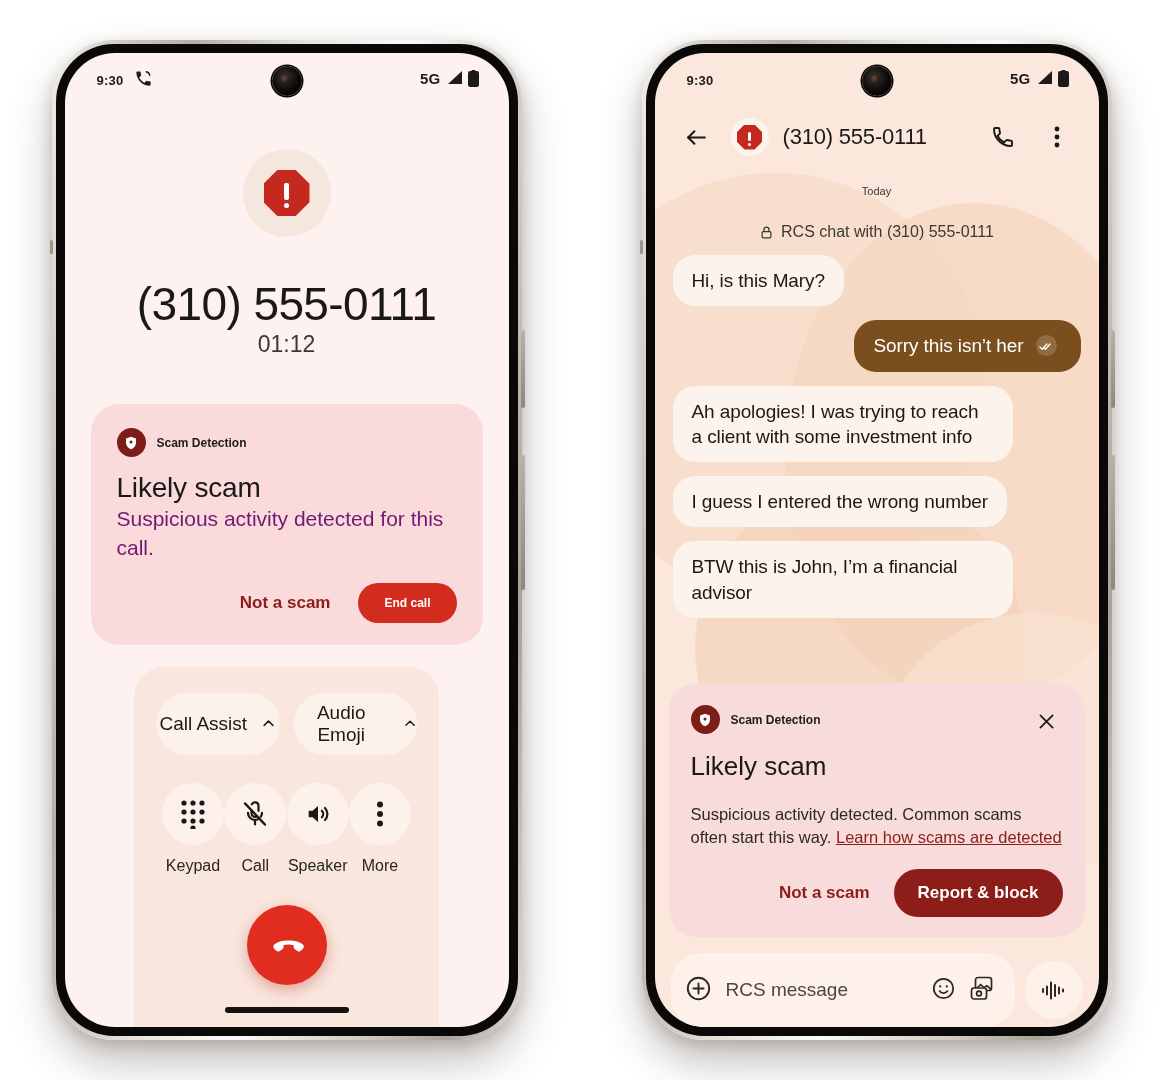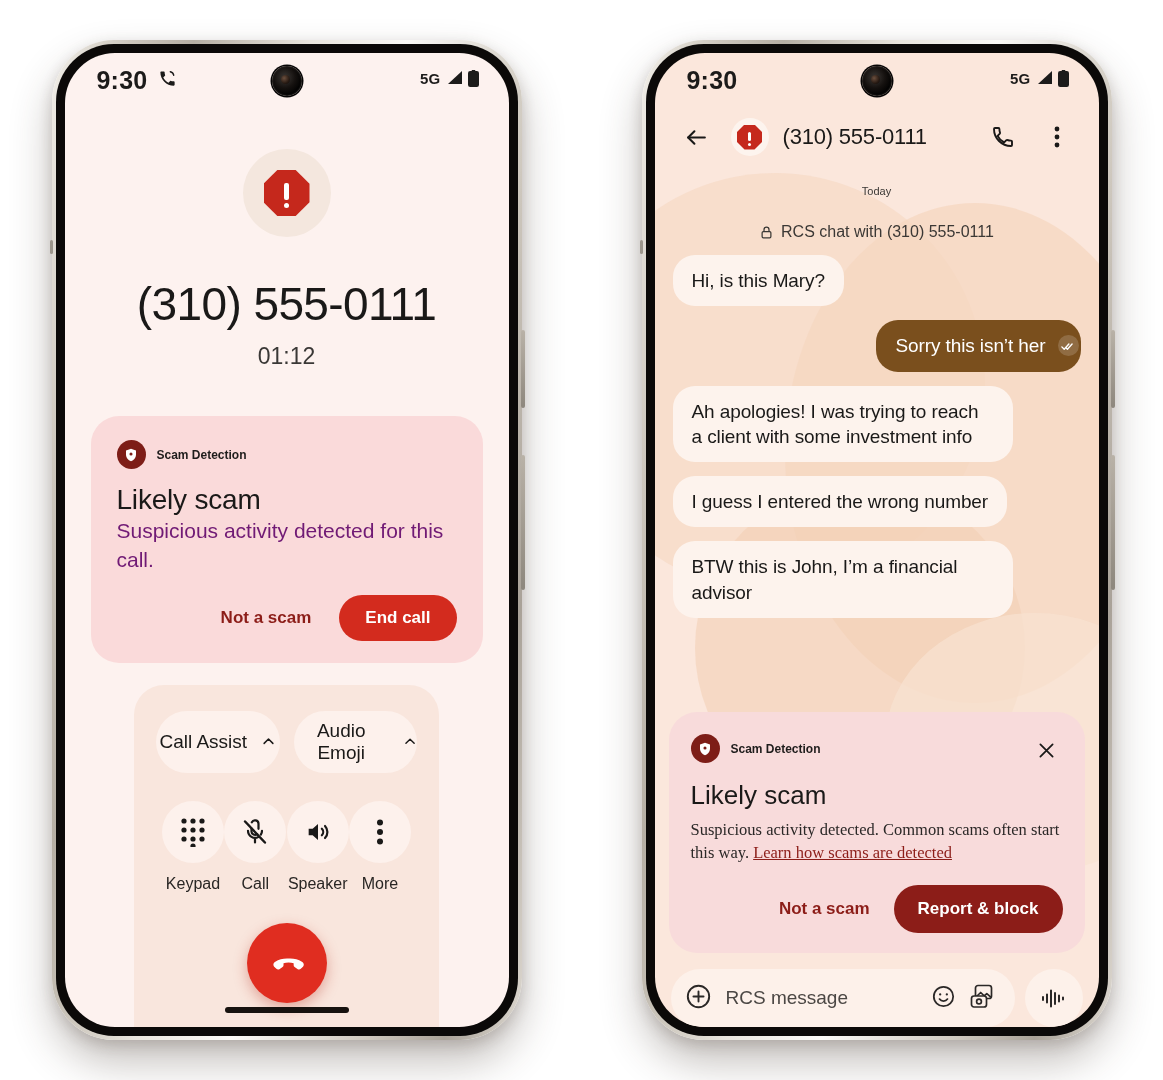--- a/index.html
+++ b/index.html
@@ -69,21 +69,21 @@
   .statusbar {
     position: relative;
     height: 54px;
     display: flex;
     align-items: center;
     justify-content: space-between;
     padding: 0 30px 0 32px;
     z-index: 6;
   }
   .sb-left { display: flex; align-items: center; gap: 11px; }
-  .sb-time { font-size: 25px; font-weight: 700; color: #1c1b1a; letter-spacing: .2px; }
+  .sb-time { font-size: 13px; font-weight: 700; color: #1c1b1a; letter-spacing: .2px; }
   .sb-right { display: flex; align-items: flex-start; gap: 5px; }
   .sb-5g { font-size: 15px; font-weight: 700; color: #1c1b1a; letter-spacing: .3px; }
   .punchhole {
     position: absolute;
     left: 50%; top: 13px;
     transform: translateX(-50%);
     width: 30px; height: 30px;
     border-radius: 50%;
     background: radial-gradient(circle at 42% 38%, #3b3734 0%, #15110f 42%, #000 72%);
     box-shadow: inset 0 0 2px #4a4540, 0 0 0 1.5px #060505;
@@ -120,21 +120,21 @@
   }
   .octagon .bang::after {
     content:""; position:absolute; left:0; top:20px;
     width:5px; height:5px; border-radius:50%; background:#fff;
   }
   .call-number {
     margin-top: 40px;
     font-size: 46px; font-weight: 400; color: #1a1918;
     letter-spacing: -0.6px; white-space: nowrap;
   }
-  .call-timer { margin-top: 12px; font-size: 23px; color: #3a3836; font-weight: 400; }
+  .call-timer { font-size: 23px; color: #3a3836; font-weight: 400; }
 
   .scam-card {
     margin: 46px 26px 0;
     background: #fadada;
     border-radius: 28px;
     padding: 24px 26px 22px;
     width: calc(100% - 52px);
   }
   .scam-head { display:flex; align-items:center; gap: 11px; }
   .shield-badge {
@@ -147,21 +147,21 @@
   .scam-title { margin-top: 15px; font-size: 28px; color: #1a1918; font-weight: 400; letter-spacing:-.2px; }
   .scam-desc { font-size: 21px; color: #701a75; line-height: 1.4; }
   .scam-actions { margin-top: 20px; display:flex; align-items:center; justify-content:flex-end; gap: 14px; }
   .btn-text {
     background: none; border: 0; cursor: pointer;
     font-family: inherit; font-size: 17px; font-weight: 700;
     color: #8c1d18; padding: 10px 14px; border-radius: 22px;
   }
   .btn-filled {
     border: 0; cursor: pointer; font-family: inherit;
-    font-size: 17px; font-weight: 700; color: #fff;
+    font-size: 12px; font-weight: 700; color: #fff;
     background: #d32b1e; padding: 13px 26px; border-radius: 24px;
   }
 
   .controls-panel {
     margin: 22px 18px 0;
     background: #f9e6dd;
     border-radius: 30px 30px 0 0;
     flex: 1;
     padding: 26px 22px 0;
   }
@@ -228,48 +228,48 @@
   }
   .bubble-row { display:flex; margin-top: 14px; }
   .bubble-row.out { justify-content:flex-end; }
   .bubble {
     max-width: 340px; border-radius: 22px; padding: 13px 19px;
     font-size: 19px; line-height: 1.33; letter-spacing:-.1px;
   }
   .bubble.in { background:#fdf3ed; color:#1a1918; }
   .bubble.out {
     background:#7a4f1d; color:#fff;
-    display:flex; align-items:center; gap: 12px; padding-right: 2px;
+    display:flex; align-items:center; gap: 12px; padding-right: 24px;
   }
   .rr { width: 21px; height: 21px; border-radius:50%; background:rgba(255,255,255,.17);
         display:flex; align-items:center; justify-content:center; flex:0 0 auto; }
 
   .msg-scam-card {
     position:relative; z-index:5;
     margin: 18px 14px 0;
     background:#f8dbdb; border-radius: 28px;
     padding: 22px 22px 20px;
   }
   .msg-scam-top { display:flex; align-items:flex-start; }
   .msg-scam-left { display:flex; align-items:center; gap: 11px; flex:1; }
   .close-x { width: 32px; height: 32px; border:0; background:none; cursor:pointer;
              display:flex; align-items:center; justify-content:center; }
   .msg-scam-title { margin-top: 14px; font-size: 26px; color:#1a1918; }
-  .msg-scam-desc { margin-top: 8px; font-size: 16.5px; color:#2b2827; line-height: 1.38; font-family: Liberation Serif, serif; }
+  .msg-scam-desc { margin-top: 21px; font-size: 16.5px; color:#2b2827; line-height: 1.38; }
   .learn-link { color:#8c1d18; text-decoration: underline; cursor:pointer; }
   .msg-scam-actions { margin-top: 20px; display:flex; align-items:center; justify-content:flex-end; gap:10px; }
   .btn-filled-dark {
     border:0; cursor:pointer; font-family:inherit; font-size: 17px; font-weight:700;
     color:#fff; background:#8c1d18; padding: 14px 24px; border-radius: 26px;
   }
 
   .composer { position:relative; z-index:5; display:flex; align-items:center; gap: 10px;
               padding: 16px 16px 0 16px; }
   .composer-field {
-    flex:1; height: 58px; border-radius: 29px; background:#fdf1ea;
+    flex:1; height: 74px; border-radius: 29px; background:#fdf1ea;
     display:flex; align-items:center; gap: 14px; padding: 0 18px 0 14px; cursor:text;
   }
   .composer-placeholder { flex:1; font-size: 19px; color:#4b4744; }
   .mic-btn {
     width: 58px; height: 58px; border-radius:50%; background:#fdf1ea; border:0; cursor:pointer;
     display:flex; align-items:center; justify-content:center; flex:0 0 auto;
   }
 </style>
 </head>
 <body>

